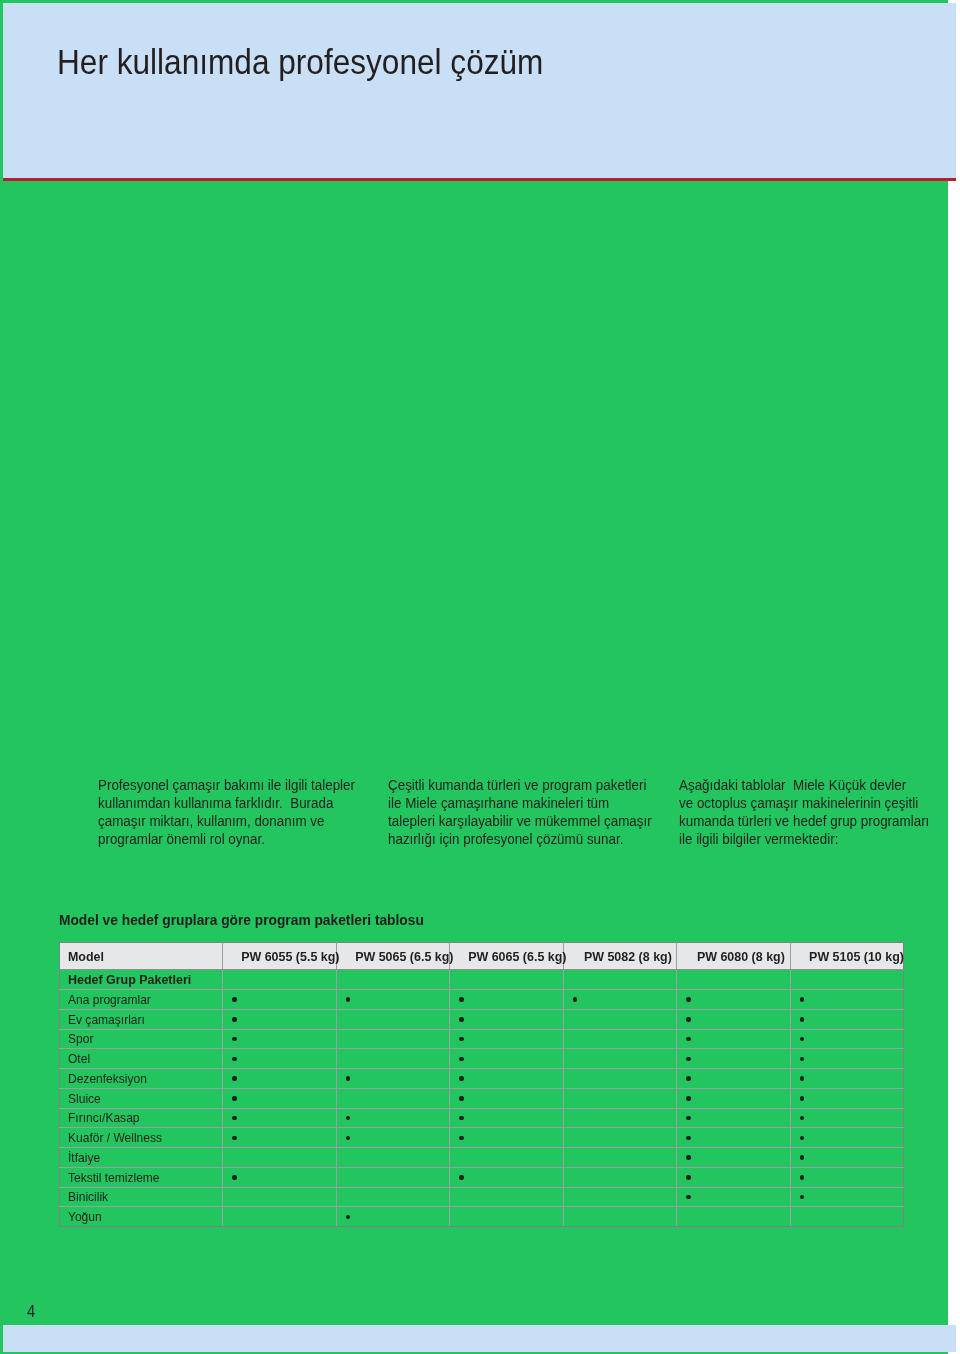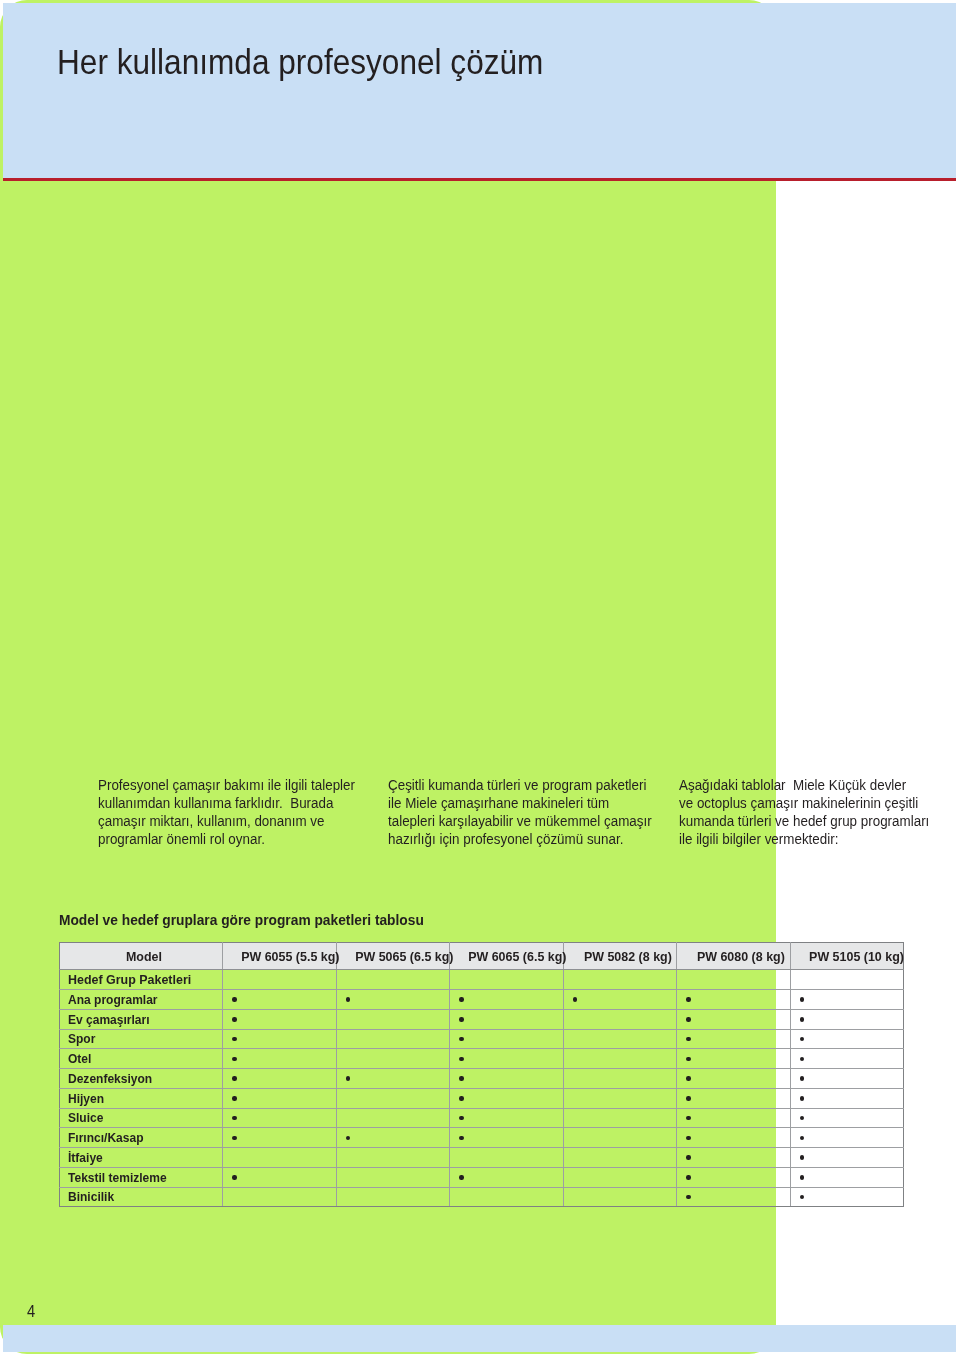--- a/index.html
+++ b/index.html
@@ -2,21 +2,21 @@
 <html><head>
 <meta charset="utf-8">
 <title>Her kullanımda profesyonel çözüm</title>
 <style>
   html,body{margin:0;padding:0;}
   body{width:960px;height:1354px;background:#ffffff;
        font-family:"Liberation Sans",sans-serif;
        position:relative;overflow:hidden;
        -webkit-font-smoothing:antialiased;
        text-rendering:optimizeLegibility;}
-  .page{position:absolute;left:0;top:0;width:776px;height:1354px;background:#bef264;border-radius:27px;}
+  .page{position:absolute;left:0;top:0;width:948px;height:1354px;background:#22c55e;}
 
   .header-band{position:absolute;left:3px;top:3.2px;width:952.5px;height:174.8px;background:#c9dff5;}
   .header-rule{position:absolute;left:3px;top:177.5px;width:952.5px;height:3px;background:#b81f2c;}
   .page-title{position:absolute;left:56.6px;top:43.6px;margin:0;font-weight:normal;
               font-size:35.2px;line-height:35.2px;color:#231f20;white-space:nowrap;
               transform:scaleX(0.8978) translateZ(0);transform-origin:0 0;}
 
   .intro{position:absolute;left:0;top:10px;width:960px;height:1354px;margin-left:40px;}
   .intro-col{position:absolute;top:765.8px;margin:0;font-size:15.1px;line-height:18px;
              color:#231f20;white-space:nowrap;transform:scaleX(0.888) translateZ(0);transform-origin:0 0;}
@@ -30,28 +30,28 @@
                  transform:scaleX(0.9119) translateZ(0);transform-origin:0 0;}
 
   .pt{position:absolute;left:59px;top:942px;border-collapse:collapse;
       table-layout:fixed;width:844px;color:#231f20;font-size:13px;}
   .pt td{border:1px solid #9d9fa2;padding:0;height:19.76px;vertical-align:middle;
          box-sizing:border-box;line-height:13px;}
   .pt tr:first-child td{border-top-color:#7f8184;}
   .pt tr:last-child td{border-bottom-color:#7f8184;}
   .pt td:first-child{border-left-color:#7f8184;}
   .pt td:last-child{border-right-color:#7f8184;}
-  .pt tr.hdr td{border-bottom-color:#8e9093;text-align:center;}
+  .pt tr.hdr td{border-bottom-color:#8e9093;}
   .pt .cellinner{display:inline-block;transform:scaleX(0.925) translateZ(0);
                  transform-origin:0 50%;white-space:nowrap;}
   .pt tr.hdr td{background:#e6e7e8;font-weight:bold;height:27.3px;}
   .pt tr.hdr .cellinner, .pt tr.sec .cellinner{transform:scaleX(0.958) translateZ(0);}
   .pt tr.hdr td.mk{text-align:center;padding-left:16px;}
   .pt tr.hdr td.mk .cellinner{transform-origin:50% 50%;transform:scaleX(0.958) translateZ(0);}
-  .pt td.lbl{padding-left:8.3px;font-weight:bold;}
+  .pt td.lbl{padding-left:8.3px;}
   .pt td.mk{padding-left:9.4px;}
   .pt tr.sec td{font-weight:bold;text-decoration:underline;}
   .dot{display:inline-block;width:4.4px;height:4.4px;border-radius:50%;
        background:#231f20;vertical-align:middle;font-size:0;position:relative;top:-0.9px;}
 
   .footer-band{position:absolute;left:3px;top:1325.2px;width:952.5px;height:27.1px;background:#c9dff5;}
   .pageno{position:absolute;left:26.9px;top:1307.2px;margin:0;font-size:15.8px;line-height:10.2px;
           color:#231f20;transform:scaleX(0.93) translateZ(0);transform-origin:0 0;}
 </style>
 </head>
@@ -139,47 +139,47 @@
       <tr>
         <td class="lbl"><span class="cellinner">Dezenfeksiyon</span></td>
         <td class="mk"><span class="dot" title="•"></span></td>
         <td class="mk"><span class="dot" title="•"></span></td>
         <td class="mk"><span class="dot" title="•"></span></td>
         <td class="mk"></td>
         <td class="mk"><span class="dot" title="•"></span></td>
         <td class="mk"><span class="dot" title="•"></span></td>
       </tr>
       <tr>
-        <td class="lbl"><span class="cellinner">Hijyen</span></td>
-        <td class="mk"><span class="dot" title="•"></span></td>
-        <td class="mk"></td>
-        <td class="mk"><span class="dot" title="•"></span></td>
-        <td class="mk"></td>
-        <td class="mk"><span class="dot" title="•"></span></td>
-        <td class="mk"><span class="dot" title="•"></span></td>
-      </tr>
-      <tr>
         <td class="lbl"><span class="cellinner">Sluice</span></td>
         <td class="mk"><span class="dot" title="•"></span></td>
         <td class="mk"></td>
         <td class="mk"><span class="dot" title="•"></span></td>
         <td class="mk"></td>
         <td class="mk"><span class="dot" title="•"></span></td>
         <td class="mk"><span class="dot" title="•"></span></td>
       </tr>
       <tr>
         <td class="lbl"><span class="cellinner">Fırıncı/Kasap</span></td>
         <td class="mk"><span class="dot" title="•"></span></td>
         <td class="mk"><span class="dot" title="•"></span></td>
         <td class="mk"><span class="dot" title="•"></span></td>
         <td class="mk"></td>
         <td class="mk"><span class="dot" title="•"></span></td>
         <td class="mk"><span class="dot" title="•"></span></td>
       </tr>
       <tr>
+        <td class="lbl"><span class="cellinner">Kuaför / Wellness</span></td>
+        <td class="mk"><span class="dot" title="•"></span></td>
+        <td class="mk"><span class="dot" title="•"></span></td>
+        <td class="mk"><span class="dot" title="•"></span></td>
+        <td class="mk"></td>
+        <td class="mk"><span class="dot" title="•"></span></td>
+        <td class="mk"><span class="dot" title="•"></span></td>
+      </tr>
+      <tr>
         <td class="lbl"><span class="cellinner">İtfaiye</span></td>
         <td class="mk"></td>
         <td class="mk"></td>
         <td class="mk"></td>
         <td class="mk"></td>
         <td class="mk"><span class="dot" title="•"></span></td>
         <td class="mk"><span class="dot" title="•"></span></td>
       </tr>
       <tr>
         <td class="lbl"><span class="cellinner">Tekstil temizleme</span></td>
@@ -191,20 +191,29 @@
         <td class="mk"><span class="dot" title="•"></span></td>
       </tr>
       <tr>
         <td class="lbl"><span class="cellinner">Binicilik</span></td>
         <td class="mk"></td>
         <td class="mk"></td>
         <td class="mk"></td>
         <td class="mk"></td>
         <td class="mk"><span class="dot" title="•"></span></td>
         <td class="mk"><span class="dot" title="•"></span></td>
+      </tr>
+      <tr>
+        <td class="lbl"><span class="cellinner">Yoğun</span></td>
+        <td class="mk"></td>
+        <td class="mk"><span class="dot" title="•"></span></td>
+        <td class="mk"></td>
+        <td class="mk"></td>
+        <td class="mk"></td>
+        <td class="mk"></td>
       </tr>
     </tbody>
   </table>
 
   <p class="pageno">4</p>
   <div class="footer-band"></div>
 
 </div>
 
 </body></html>

